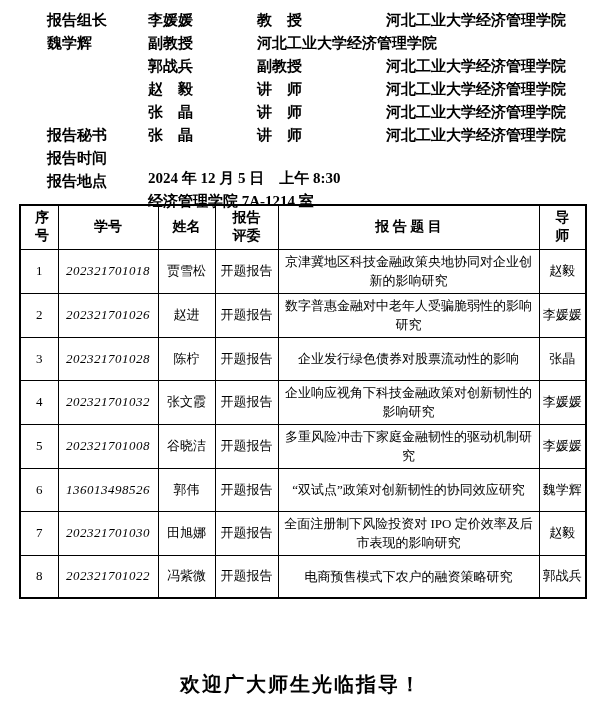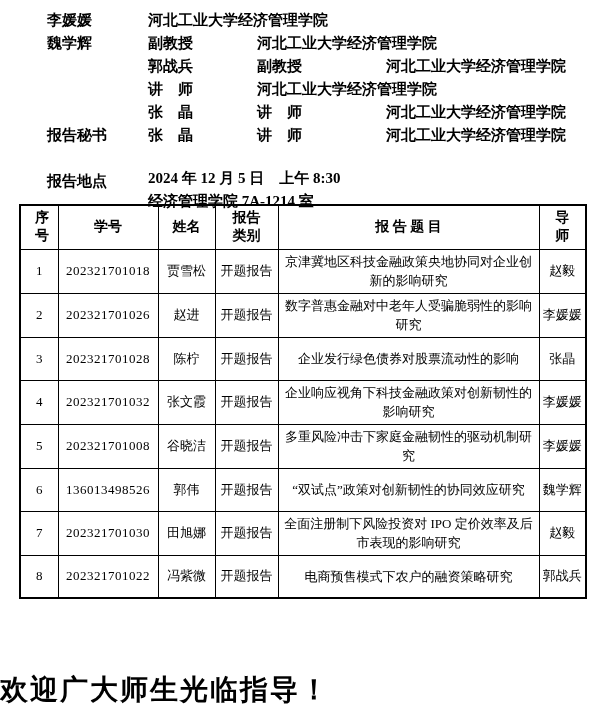--- a/index.html
+++ b/index.html
@@ -40,70 +40,74 @@
     font-size:14px;
     font-weight:bold;
     padding:2px 14px;
   }
   table.schedule td {
     height:43px;
     font-size:13px;
     padding:2px 3px;
   }
   td.title-cell { padding:2px 5px; line-height:1.5; }
-  td.id-cell { font-size:13px; letter-spacing:0.5px; }
+  td.id-cell { font-size:13px; letter-spacing:0.5px;font-style:italic; }
 
   
   .footer {
     margin-top:72px;
-    text-align:left;
-    font-size:28px;
+    text-align:center;
+    font-size:20px;
     font-weight:bold;
     letter-spacing:2px;
   }
 </style>
 </head>
 <body>
 
 <div class="page">
 
   <div class="info">
     <div class="info-row">
+      <span>报告组长</span>
       <span>李媛媛</span>
+      <span>教　授</span>
       <span>河北工业大学经济管理学院</span>
     </div>
     <div class="info-row">
       <span>魏学辉</span>
       <span>副教授</span>
       <span>河北工业大学经济管理学院</span>
     </div>
     <div class="info-row">
       <span></span>
       <span>郭战兵</span>
       <span>副教授</span>
       <span>河北工业大学经济管理学院</span>
     </div>
     <div class="info-row">
       <span></span>
+      <span>赵　毅</span>
       <span>讲　师</span>
       <span>河北工业大学经济管理学院</span>
     </div>
     <div class="info-row">
       <span></span>
       <span>张　晶</span>
       <span>讲　师</span>
       <span>河北工业大学经济管理学院</span>
     </div>
     <div class="info-row">
       <span>报告秘书</span>
       <span>张　晶</span>
       <span>讲　师</span>
       <span>河北工业大学经济管理学院</span>
     </div>
     <div class="info-row">
+      <span>报告时间</span>
       <span style="grid-column:2 / span 3;margin-top:20px;">2024 年 12 月 5 日　上午 8:30</span>
     </div>
     <div class="info-row">
       <span>报告地点</span>
       <span style="grid-column:2 / span 3;margin-top:20px;">经济管理学院 7A-1214 室</span>
     </div>
   </div>
 
   <table class="schedule">
     <colgroup>
@@ -112,21 +116,21 @@
         <col style="width:57px">
       <col style="width:63px">
         <col style="width:261px">
         <col style="width:47px">
     </colgroup>
     <thead>
       <tr>
         <th>序号</th>
         <th>学号</th>
         <th>姓名</th>
-        <th>报告类别</th>
+        <th>报告评委</th>
         <th>报 告 题 目</th>
         <th>导师</th>
       </tr>
     </thead>
     <tbody>
       <tr>
         <td>1</td>
         <td class="id-cell">202321701018</td>
         <td>贾雪松</td>
         <td>开题报告</td>

